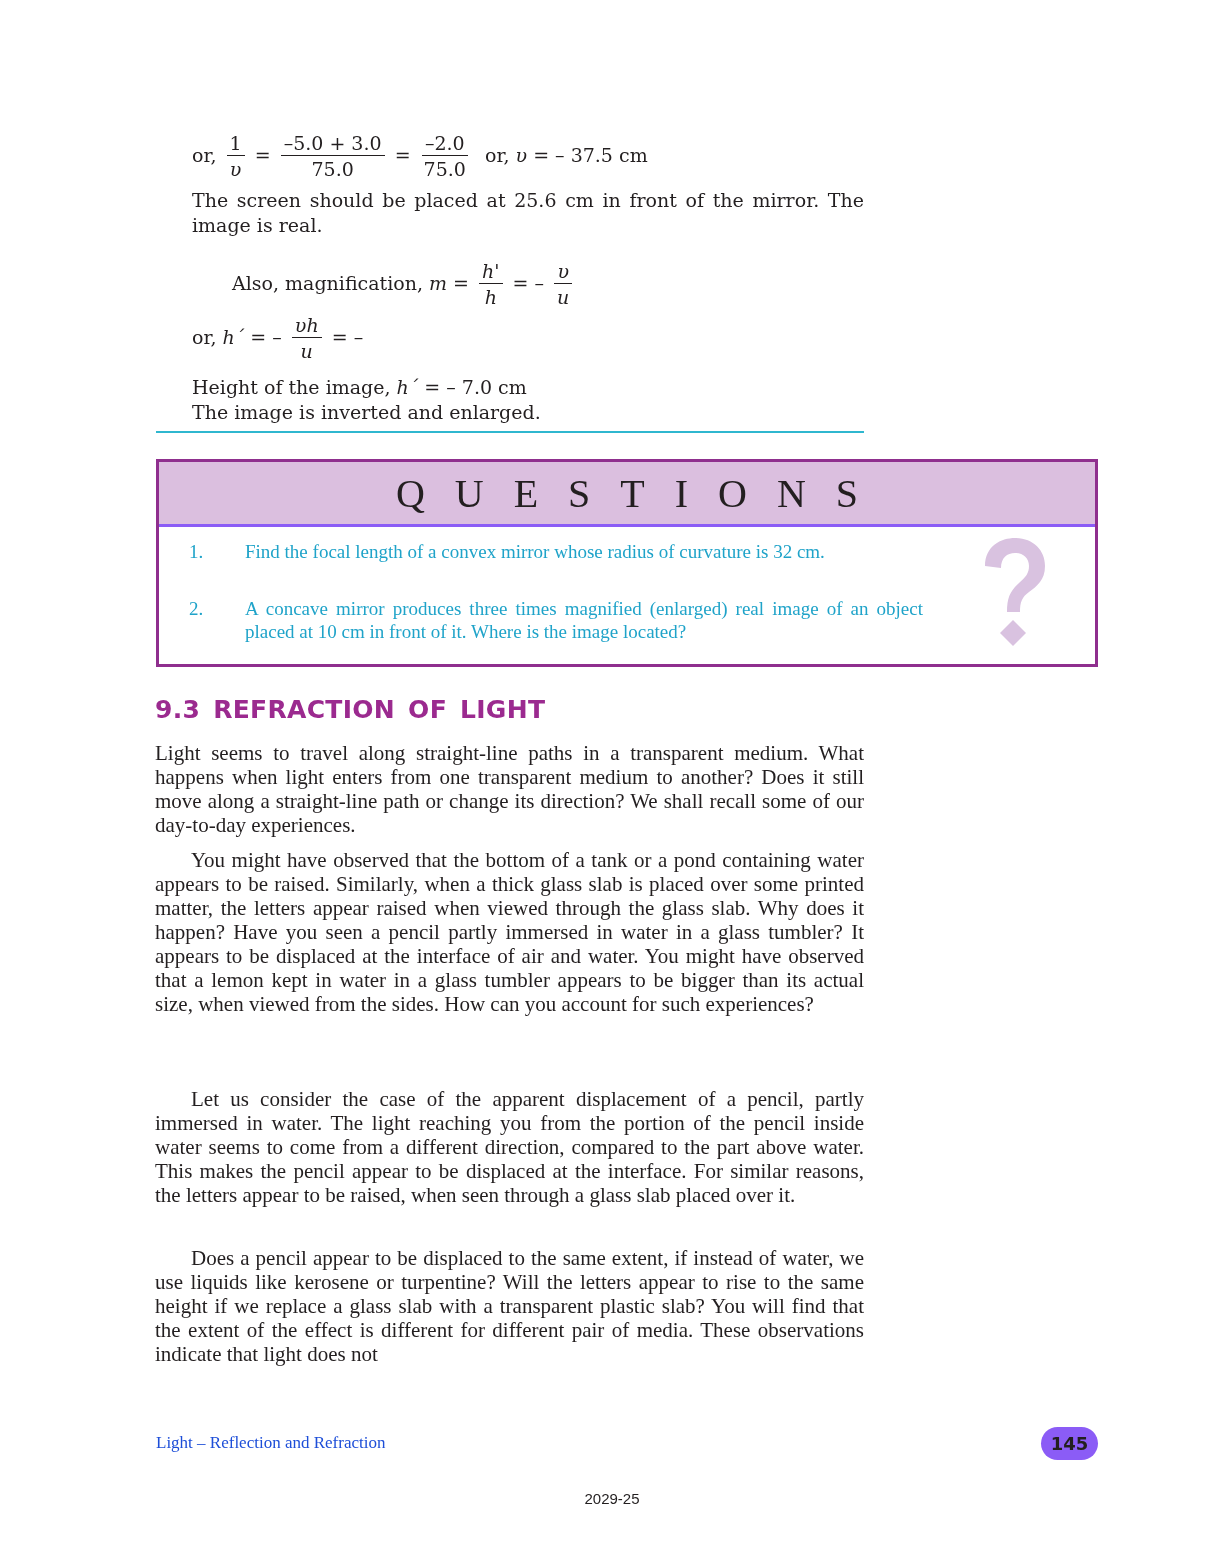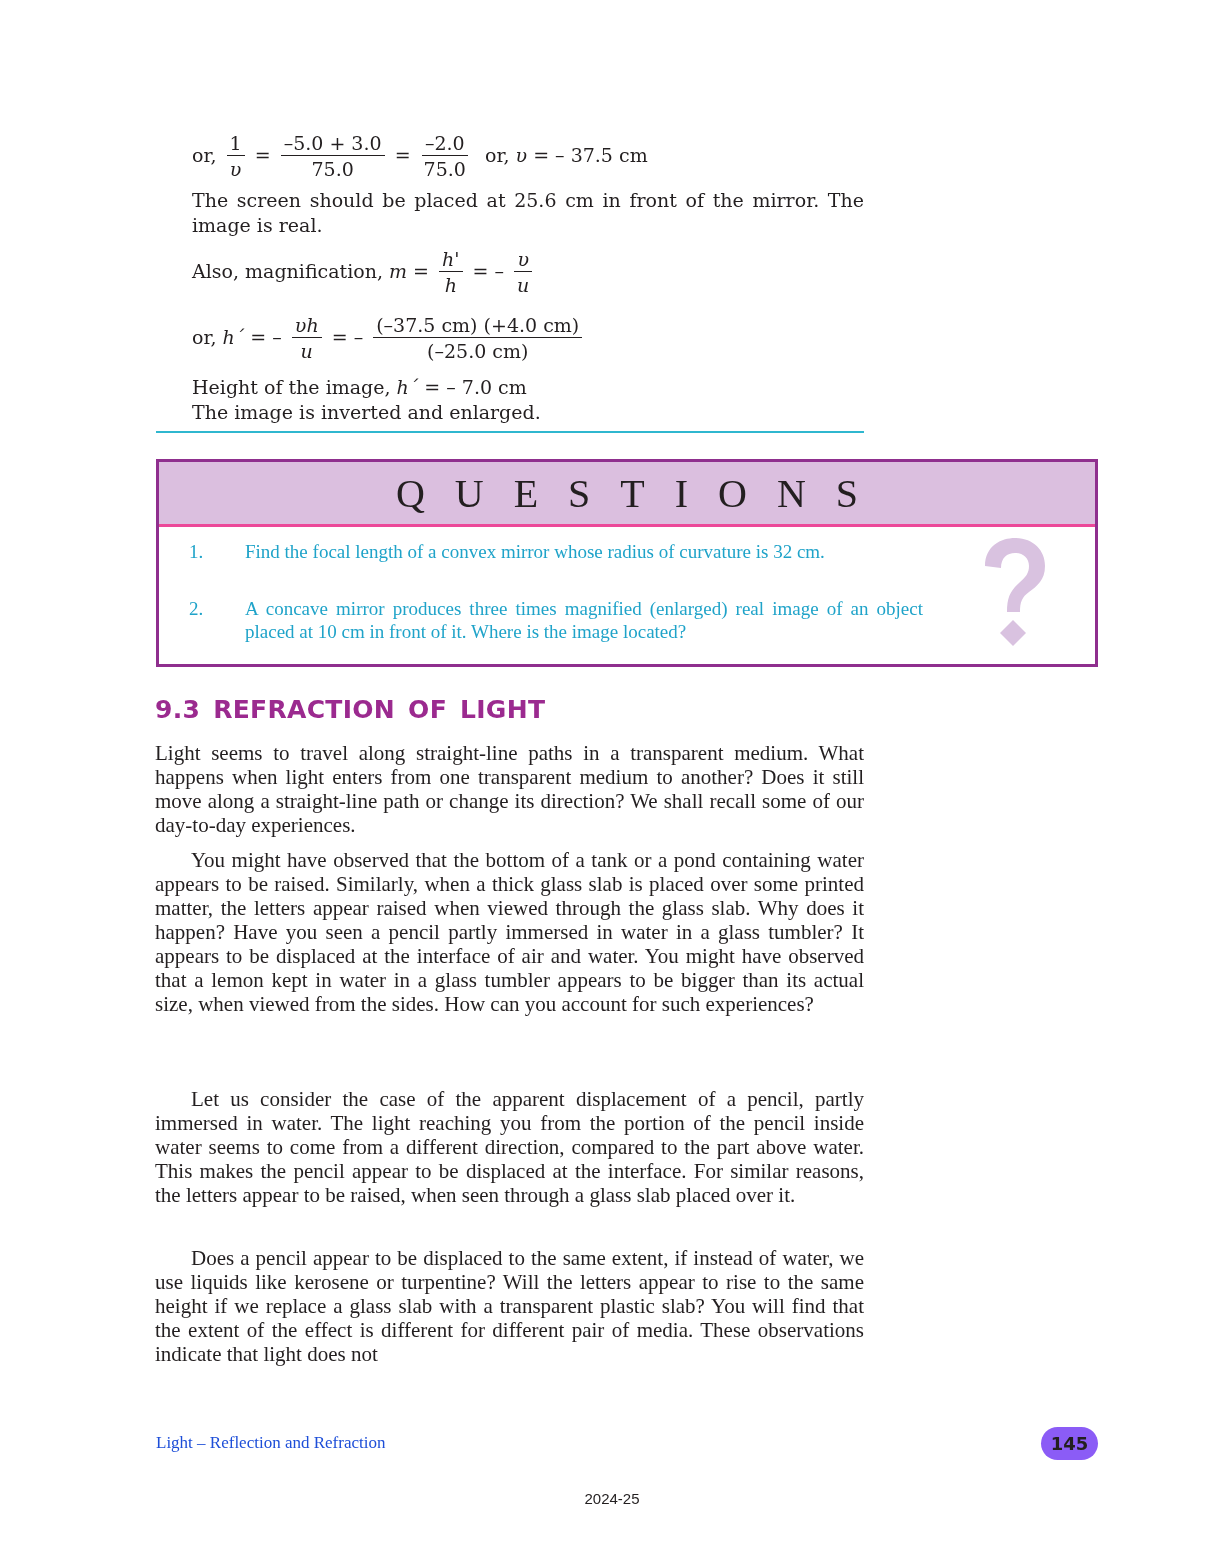--- a/index.html
+++ b/index.html
@@ -15,21 +15,21 @@
   .frac { display: inline-flex; flex-direction: column; align-items: center; vertical-align: middle; margin: 0 4px; }
   .frac .num { padding: 0 3px 1px 3px; border-bottom: 1px solid #231f20; line-height: 22px; }
   .frac .den { padding: 1px 3px 0 3px; line-height: 24px; }
   .it { font-style: italic; }
   .plain { font-size: 19px; line-height: 25px; font-family: "DejaVu Serif", serif; }
 
   .rule-cyan { position: absolute; left: 156px; top: 431px; width: 708px; height: 2px; background: #2fb7cf; }
 
   
   .qbox { position: absolute; left: 156px; top: 459px; width: 936px; height: 202px; border: 3px solid #8f2f8e; background: #ffffff; }
-  .qhead { position: absolute; left: 0; top: 0; width: 936px; height: 62px; background: #dbbfdf; border-bottom: 3px solid #ec4899; }
+  .qhead { position: absolute; left: 0; top: 0; width: 936px; height: 62px; background: #dbbfdf; border-bottom: 3px solid #8b5cf6; }
   .qhead-title { position: absolute; left: 0; top: 8px; width: 100%; text-align: center; font-family: "Liberation Serif", serif; font-size: 40px; letter-spacing: 30px; padding-left: 30px; box-sizing: border-box; color: #231f20; }
   .qitem { position: absolute; left: 30px; width: 740px; font-family: "Liberation Serif", serif; font-size: 19px; line-height: 23px; color: #1fa3c9; }
   .qnum { position: absolute; left: 0; top: 0; width: 40px; }
   .qtext { position: absolute; left: 56px; top: 0; width: 678px; text-align: justify; }
   .qmark { position: absolute; left: 820px; top: 74px; width: 70px; height: 116px; }
 
   
   .sec-head { position: absolute; left: 155px; top: 695px; font-family: "DejaVu Sans", sans-serif; font-weight: bold; font-size: 25px; color: #9b2a8f; letter-spacing: 0.3px; word-spacing: 4px; }
 
   .para { position: absolute; left: 155px; width: 709px; font-family: "Liberation Serif", serif; font-size: 21px; line-height: 24px; text-align: justify; color: #231f20; }
@@ -58,21 +58,21 @@
     <span class="num">–2.0</span>
     <span class="den">75.0</span>
   </span>
   &nbsp;<span>or,</span>
   <span class="it">υ</span>
   <span>= – 37.5 cm</span>
 </div>
 
 <div class="abs plain" style="left:192px; top:188px; width:672px; text-align:justify;">The screen should be placed at 25.6 cm in front of the mirror. The image is real.</div>
 
-<div class="mathline" style="top:248px;">
+<div class="mathline" style="top:260px;margin-left:40px;">
   <span>Also, magnification,</span>
   <span class="it">m</span>
   <span>=</span>
   <span class="frac">
     <span class="num it" style="border-bottom-color:#231f20;">h'</span>
     <span class="den it">h</span>
   </span>
   <span>= –</span>
   <span class="frac">
     <span class="num it">υ</span>
@@ -82,24 +82,20 @@
 
 <div class="mathline" style="top:314px;">
   <span>or,</span>
   <span class="it">h´</span>
   <span>= –</span>
   <span class="frac">
     <span class="num it">υh</span>
     <span class="den it">u</span>
   </span>
   <span>= –</span>
-  <span class="frac">
-    <span class="num">(–37.5 cm)  (+4.0 cm)</span>
-    <span class="den">(–25.0 cm)</span>
-  </span>
 </div>
 
 <div class="abs plain" style="left:192px; top:375px;">
   <span>Height of the image,</span>
   <span class="it">h´</span>
   <span>= – 7.0 cm</span>
 </div>
 <div class="abs plain" style="left:192px; top:400px;">The image is inverted and enlarged.</div>
 
 <div class="rule-cyan"></div>
@@ -126,13 +122,13 @@
 
 <div class="para" style="top:741px;">Light seems to travel along straight-line paths in a transparent medium. What happens when light enters from one transparent medium to another? Does it still move along a straight-line path or change its direction? We shall recall some of our day-to-day experiences.</div>
 <div class="para indent" style="top:848px;">You might have observed that the bottom of a tank or a pond containing water appears to be raised. Similarly, when a thick glass slab is placed over some printed matter, the letters appear raised when viewed through the glass slab. Why does it happen? Have you seen a pencil partly immersed in water in a glass tumbler? It appears to be displaced at the interface of air and water. You might have observed that a lemon kept in water in a glass tumbler appears to be bigger than its actual size, when viewed from the sides. How can you account for such experiences?</div>
 <div class="para indent" style="top:1087px;">Let us consider the case of the apparent displacement of a pencil, partly immersed in water. The light reaching you from the portion of the pencil inside water seems to come from a different direction, compared to the part above water. This makes the pencil appear to be displaced at the interface. For similar reasons, the letters appear to be raised, when seen through a glass slab placed over it.</div>
 <div class="para indent" style="top:1246px;">Does a pencil appear to be displaced to the same extent, if instead of water, we use liquids like kerosene or turpentine? Will the letters appear to rise to the same height if we replace a glass slab with a transparent plastic slab? You will find that the extent of the effect is different for different pair of media. These observations indicate that light does not</div>
 
 <div class="footer-left">Light – Reflection and Refraction</div>
 <div class="pagebadge">
   <span>145</span>
 </div>
-<div class="yearmark">2024-25</div>
+<div class="yearmark">2029-25</div>
 
 </body></html>

